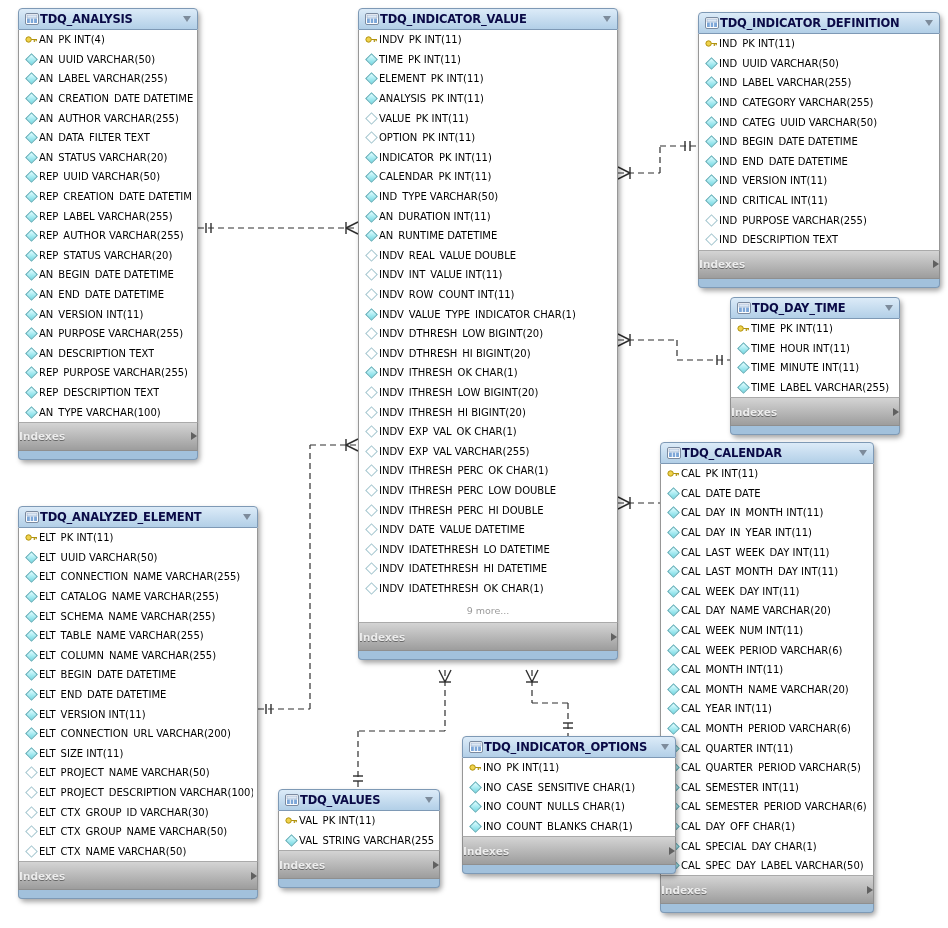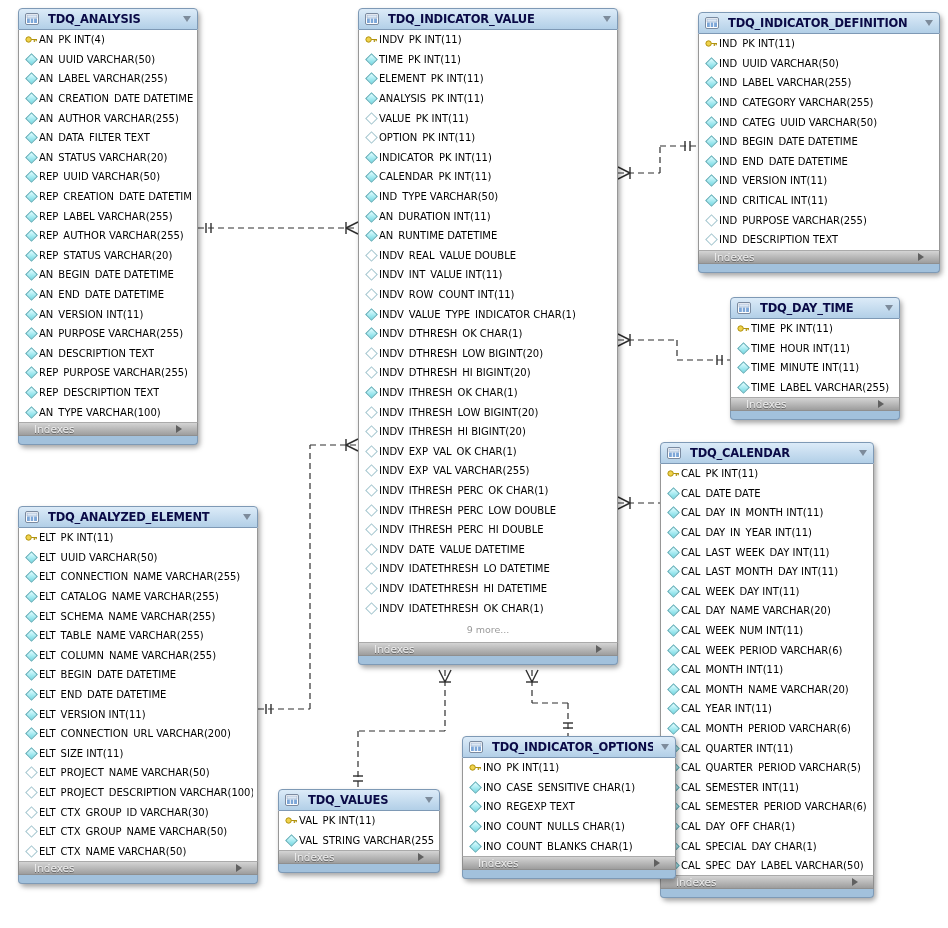--- a/index.html
+++ b/index.html
@@ -3,45 +3,45 @@
 <meta charset="utf-8">
 <style>
   html,body{margin:0;padding:0;background:#ffffff;}
   #diagram{
     position:relative;width:948px;height:928px;overflow:hidden;
     font-family:"DejaVu Sans","Liberation Sans",sans-serif;background:#ffffff;
   }
   #connectors{position:absolute;left:0;top:0;z-index:1;}
   .tbl{position:absolute;z-index:2;border-radius:5px;box-shadow:2px 3px 5px rgba(0,0,0,.35);}
   .tbl-header{
-    height:22px;display:flex;align-items:center;gap:8px;padding:0 5px;box-sizing:border-box;
+    height:22px;display:flex;align-items:center;gap:0;padding:0 5px;box-sizing:border-box;
     background:linear-gradient(var(--hdr-top,#dcebf8),var(--hdr-bot,#b2cfe7));
     border:1px solid #7e99b5;border-radius:4px 4px 0 0;cursor:move;
   }
   .tbl-title{
     flex:1;font-size:11.5px;font-weight:bold;color:#0a0a46;letter-spacing:-.2px;
     white-space:nowrap;overflow:hidden;
   }
   .collapse-tri{width:0;height:0;border-left:4px solid transparent;border-right:4px solid transparent;
     border-top:6px solid #7d8b9b;flex:0 0 auto;margin-right:1px;}
   .tbl-body{background:#fff;border-left:1px solid #979797;border-right:1px solid #979797;box-sizing:border-box;}
   .row{height:19.6px;display:flex;align-items:center;padding:0 4px;box-sizing:border-box;
     font-size:10px;color:#000;white-space:nowrap;overflow:hidden;}
   .row .ftxt{overflow:hidden;text-overflow:clip;}
   .more-row{height:24px;display:flex;align-items:center;justify-content:center;
     font-size:9.5px;color:#9a9a9a;}
   .icon-cell{flex:0 0 16px;display:flex;align-items:center;justify-content:center;}
   .dia{width:7px;height:7px;transform:rotate(45deg);}
   .dia.notnull{background:linear-gradient(135deg,#cdf7fb 20%,var(--dia-cyan,#74d9e3));border:1px solid #58aab4;}
   .dia.nullable{background:#fff;border:1px solid #a5c6cf;}
   .tbl-footer{
-    height:14px;display:flex;align-items:center;justify-content:space-between;
-    padding:0 15px;box-sizing:border-box;cursor:pointer;
+    height:29px;display:flex;align-items:center;justify-content:space-between;
+    padding:0 0;box-sizing:border-box;cursor:pointer;
     background:linear-gradient(#d4d4d4,#9d9d9d);border:1px solid #8f8f8f;border-top:1px solid #aaa;
-    font-size:10.5px;font-weight:normal;color:#ececec;text-shadow:0 1px 0 rgba(96,96,96,.9);
+    font-size:10.5px;font-weight:bold;color:#ececec;text-shadow:0 1px 0 rgba(96,96,96,.9);
   }
   .footer-arrow{width:0;height:0;border-top:4px solid transparent;border-bottom:4px solid transparent;
     border-left:6px solid #606060;}
   .tbl-cap{height:9px;background:var(--cap-blue,#a2c1dc);border:1px solid #7e9ab6;border-top:none;
     border-radius:0 0 4px 4px;box-sizing:border-box;}
 </style>
 </head>
 <body>
 
 <div id="diagram">
@@ -347,26 +347,20 @@
           <span class="ftxt">INDV_ROW_COUNT INT(11)</span>
         </div>
         <div class="row">
           <span class="icon-cell">
             <span class="dia notnull"></span>
           </span>
           <span class="ftxt">INDV_VALUE_TYPE_INDICATOR CHAR(1)</span>
         </div>
         <div class="row">
           <span class="icon-cell">
-            <span class="dia notnull"></span>
-          </span>
-          <span class="ftxt">INDV_DTHRESH_OK CHAR(1)</span>
-        </div>
-        <div class="row">
-          <span class="icon-cell">
             <span class="dia nullable"></span>
           </span>
           <span class="ftxt">INDV_DTHRESH_LOW BIGINT(20)</span>
         </div>
         <div class="row">
           <span class="icon-cell">
             <span class="dia nullable"></span>
           </span>
           <span class="ftxt">INDV_DTHRESH_HI BIGINT(20)</span>
         </div>
@@ -926,26 +920,20 @@
         <div class="row">
           <span class="icon-cell">
             <span class="dia notnull"></span>
           </span>
           <span class="ftxt">INO_CASE_SENSITIVE CHAR(1)</span>
         </div>
         <div class="row">
           <span class="icon-cell">
             <span class="dia notnull"></span>
           </span>
-          <span class="ftxt">INO_REGEXP TEXT</span>
-        </div>
-        <div class="row">
-          <span class="icon-cell">
-            <span class="dia notnull"></span>
-          </span>
           <span class="ftxt">INO_COUNT_NULLS CHAR(1)</span>
         </div>
         <div class="row">
           <span class="icon-cell">
             <span class="dia notnull"></span>
           </span>
           <span class="ftxt">INO_COUNT_BLANKS CHAR(1)</span>
         </div>
       </div>
     <div class="tbl-footer">

